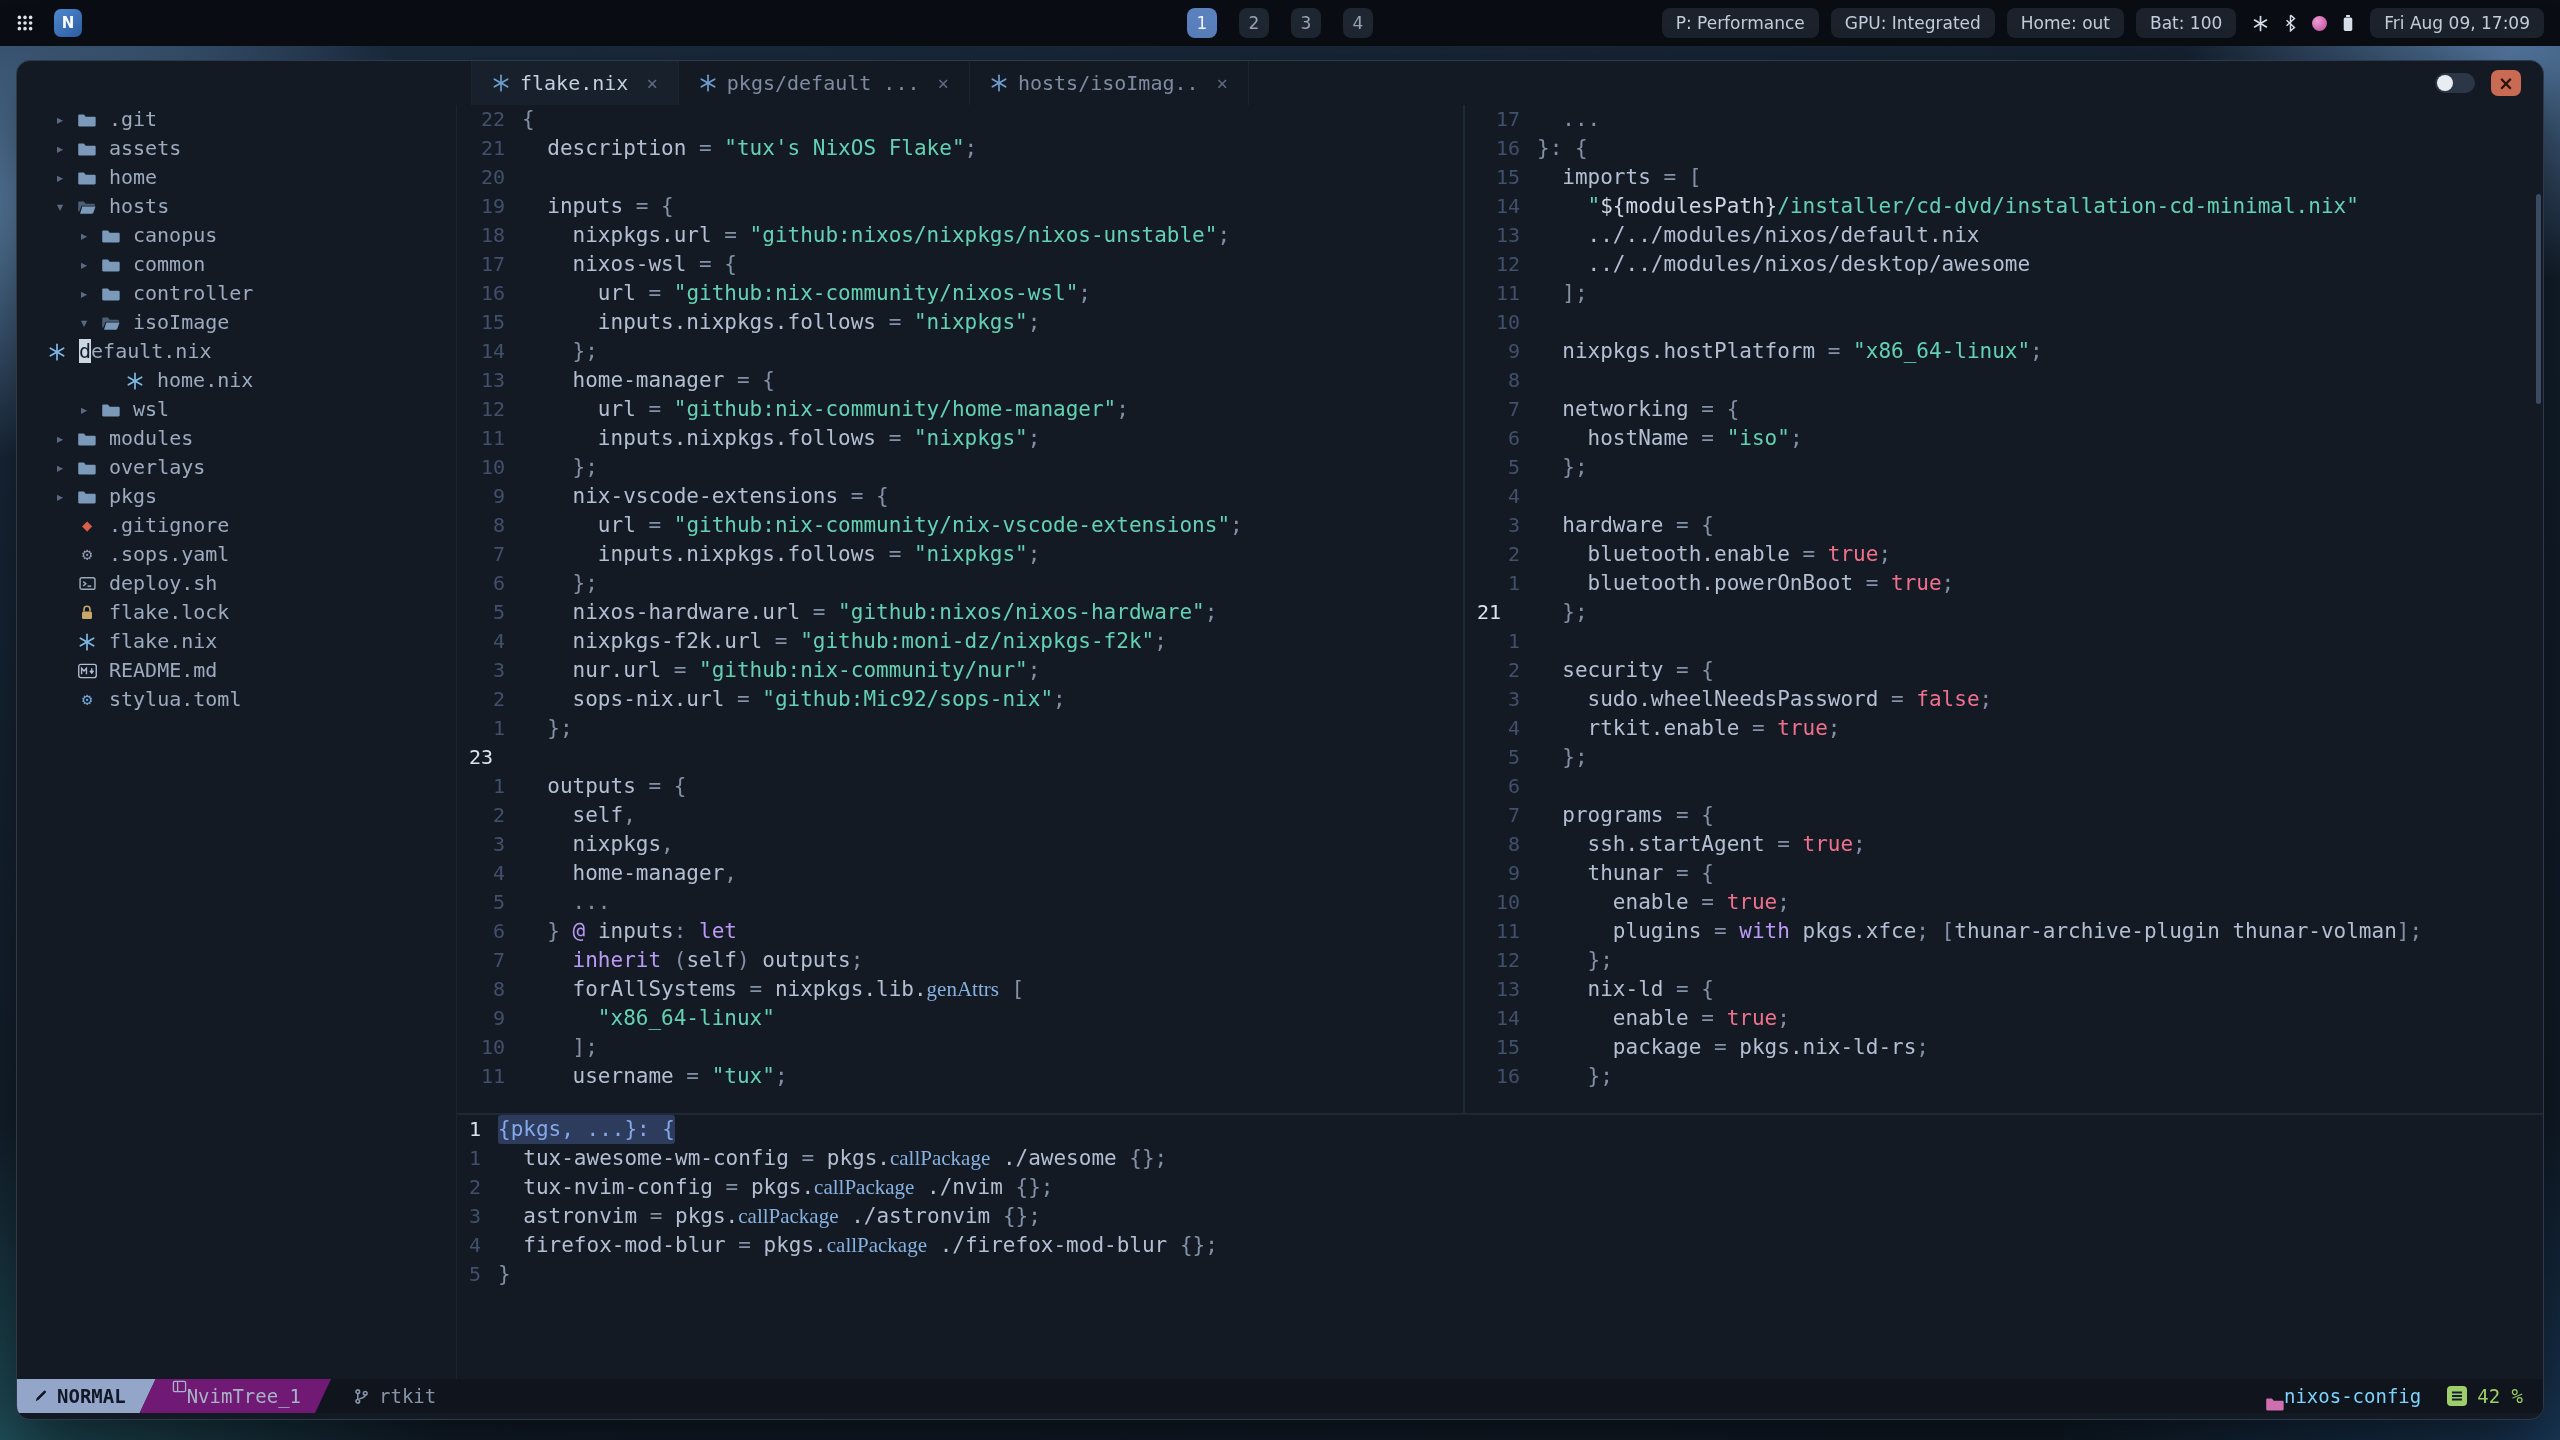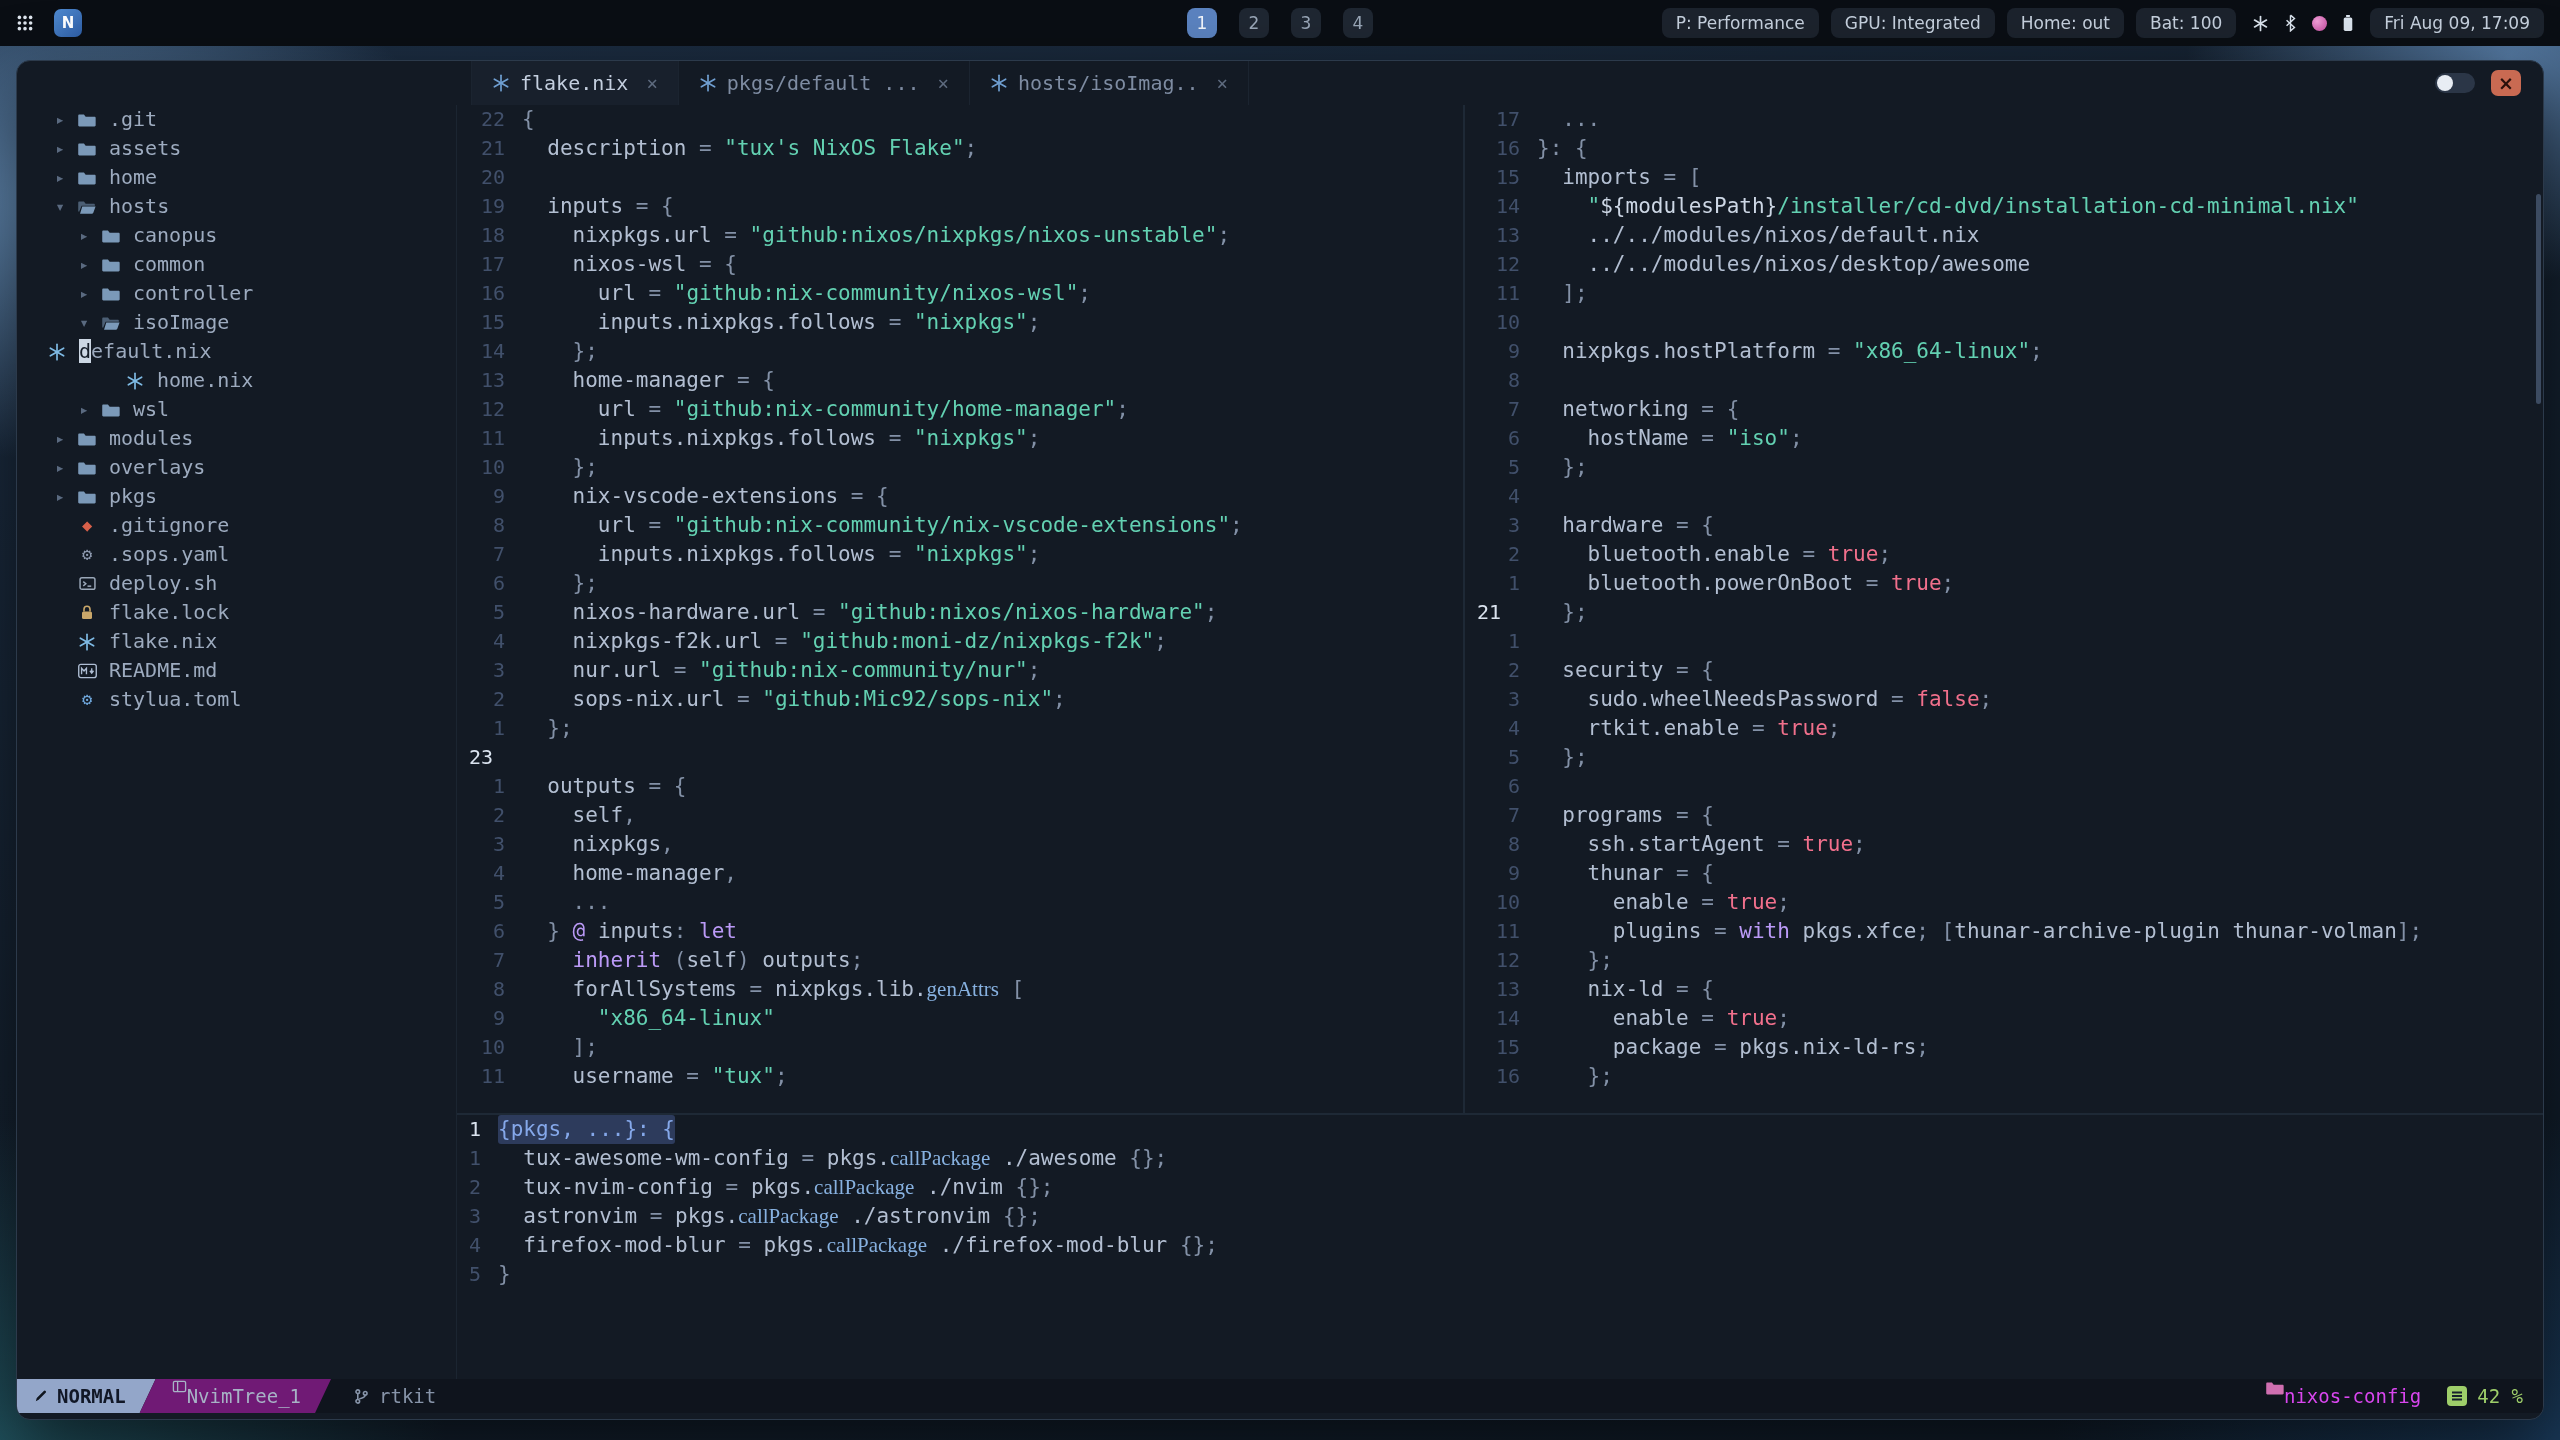--- a/index.html
+++ b/index.html
@@ -94,21 +94,21 @@
   .statusline { height:34px; flex:none; background:#0f141d; display:flex; align-items:stretch;
                 font:19px/34px "DejaVu Sans Mono", monospace; }
   .seg-mode { background:#93a6c9; color:#111726; font-weight:bold; display:flex; align-items:center;
               gap:9px; padding:0 30px 0 16px;
               clip-path:polygon(0 0, 100% 0, calc(100% - 16px) 100%, 0 100%); }
   .seg-buf { background:#701a75; color:#a7b3c6; display:flex; align-items:flex-start; 
              padding:0 30px 0 32px; margin-left:-16px;
              clip-path:polygon(16px 0, 100% 0, calc(100% - 16px) 100%, 0 100%); }
   .seg-branch { display:flex; align-items:center; gap:9px; color:#8794a9; padding-left:22px; }
   .sl-right { margin-left:auto; display:flex; align-items:center; gap:26px; padding-right:20px; }
-  .seg-proj { display:flex; align-items:flex-start; gap:0; color:#d946ef; }
+  .seg-proj { display:flex; align-items:flex-end; gap:0; color:#7dd3fc; }
   .seg-pos  { display:flex; align-items:center; gap:10px; color:#9ece6a; }
 </style>
 </head>
 <body>
 
 <div class="topbar">
   <div class="tb-left">
     <span class="gridicon">
       <svg width="18" height="18" viewBox="0 0 16 16" fill="currentColor">
         <circle cx="3" cy="3" r="1.6"></circle>

